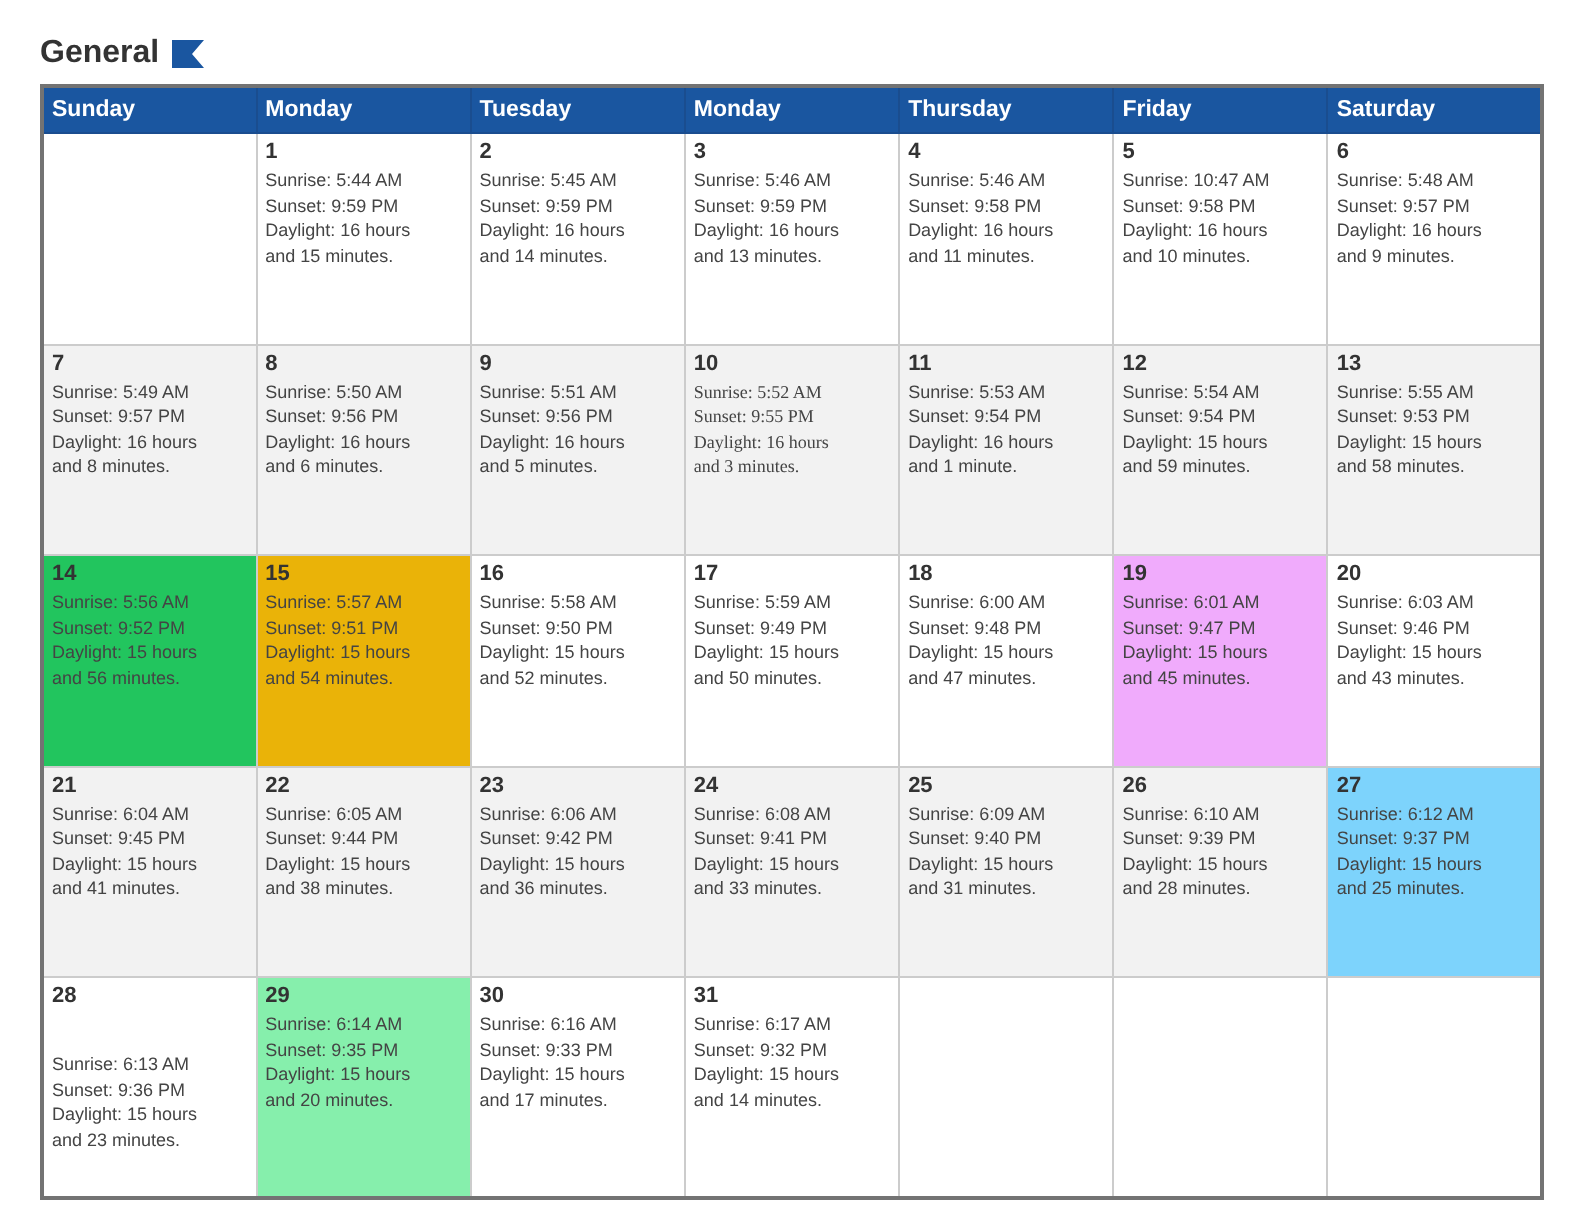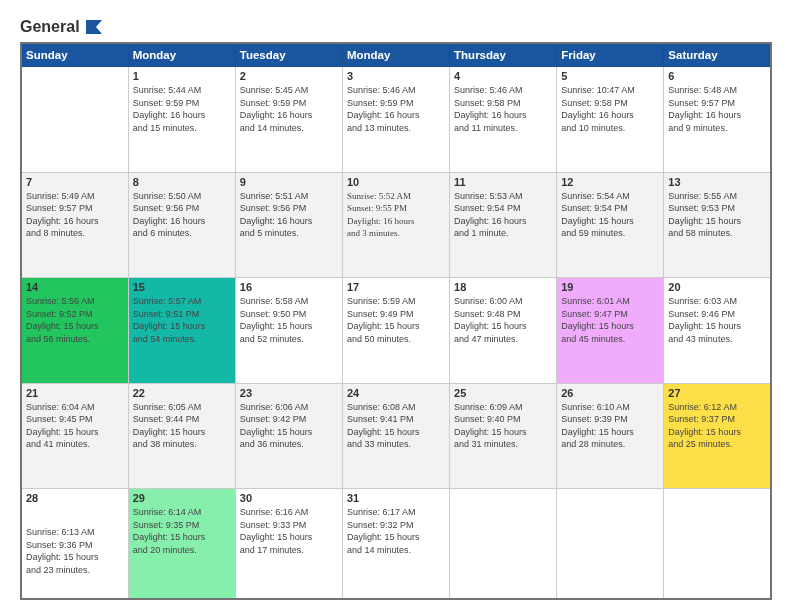--- a/index.html
+++ b/index.html
@@ -217,21 +217,21 @@
           </td>
         </tr>
         <tr>
           <td style="background: #22c55e;">
             <span class="day-num">14</span>
             <div class="day-info" style="white-space: pre-line;">Sunrise: 5:56 AM
 Sunset: 9:52 PM
 Daylight: 15 hours
 and 56 minutes.</div>
           </td>
-          <td style="background: #14b8a6;">
+          <td style="background: #eab308;">
             <span class="day-num">15</span>
             <div class="day-info" style="white-space: pre-line;">Sunrise: 5:57 AM
 Sunset: 9:51 PM
 Daylight: 15 hours
 and 54 minutes.</div>
           </td>
           <td style="background: rgb(255, 255, 255);">
             <span class="day-num">16</span>
             <div class="day-info" style="white-space: pre-line;">Sunrise: 5:58 AM
 Sunset: 9:50 PM
@@ -303,21 +303,21 @@
 Daylight: 15 hours
 and 31 minutes.</div>
           </td>
           <td style="background: rgb(242, 242, 242);">
             <span class="day-num">26</span>
             <div class="day-info" style="white-space: pre-line;">Sunrise: 6:10 AM
 Sunset: 9:39 PM
 Daylight: 15 hours
 and 28 minutes.</div>
           </td>
-          <td style="background: #fde047;">
+          <td style="background: #7dd3fc;">
             <span class="day-num">27</span>
             <div class="day-info" style="white-space: pre-line;">Sunrise: 6:12 AM
 Sunset: 9:37 PM
 Daylight: 15 hours
 and 25 minutes.</div>
           </td>
         </tr>
         <tr>
           <td style="background: rgb(255, 255, 255);">
             <span class="day-num">28</span>

